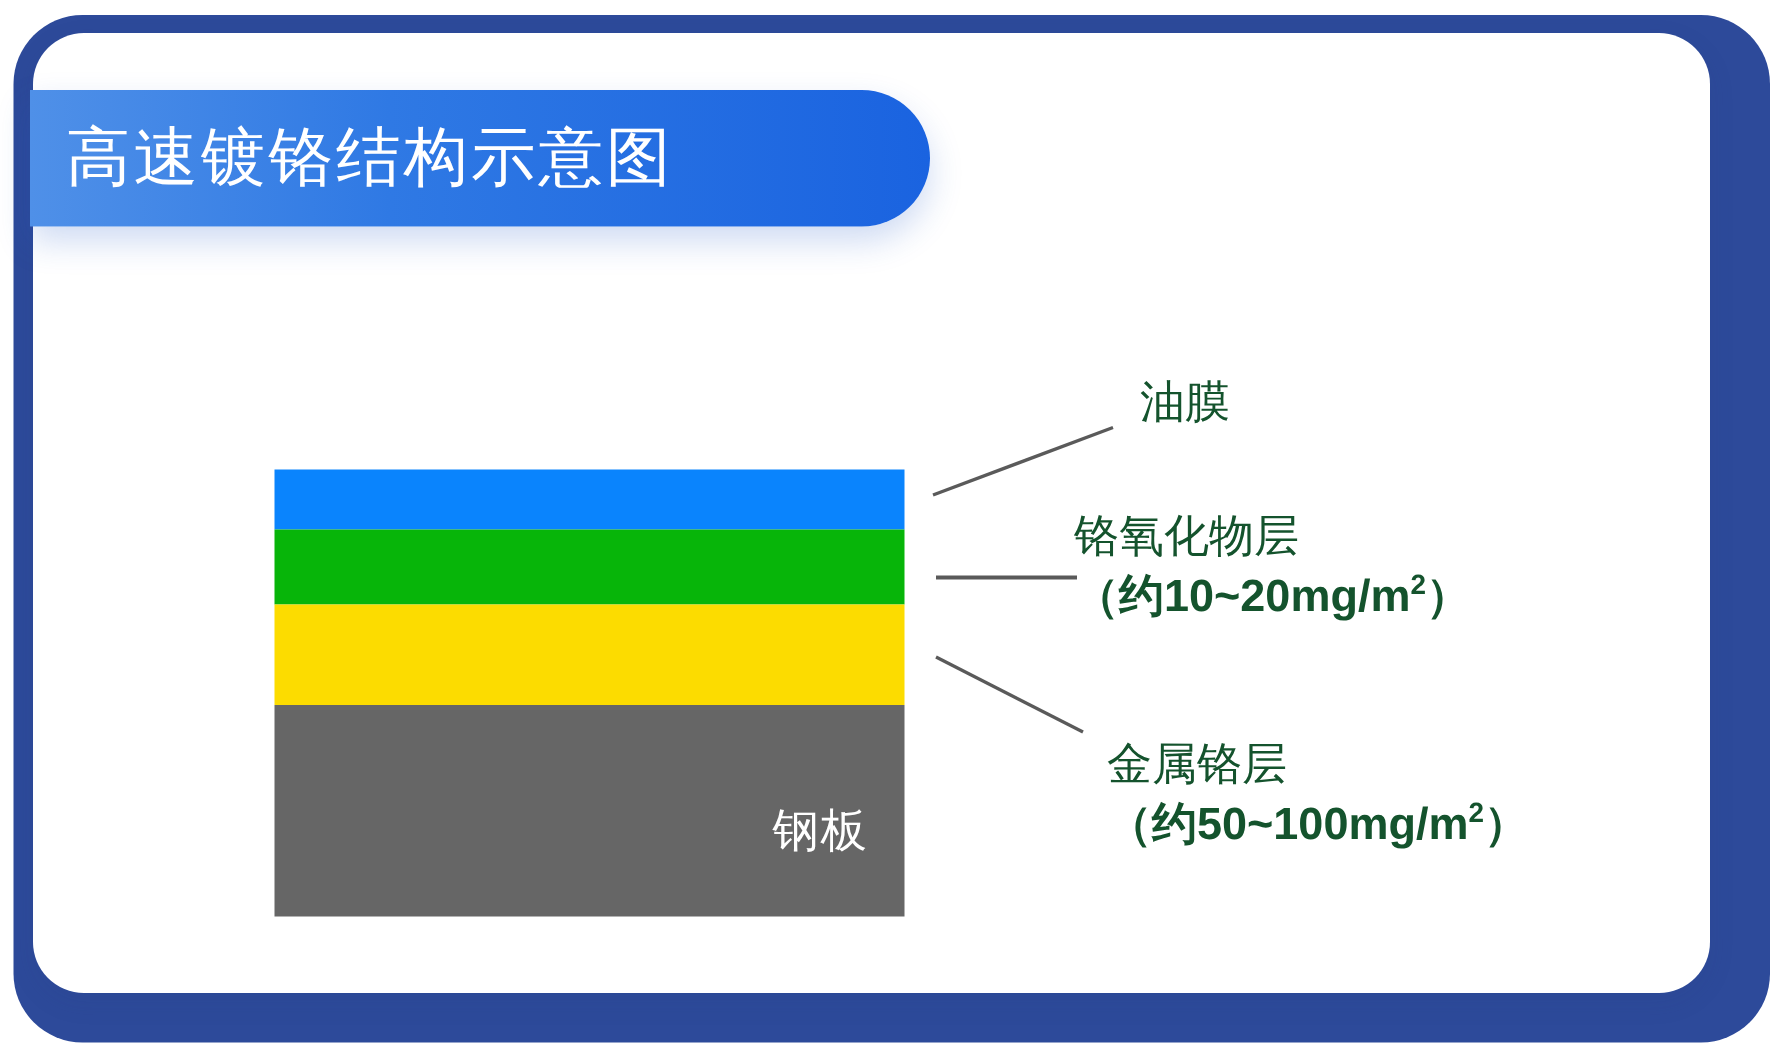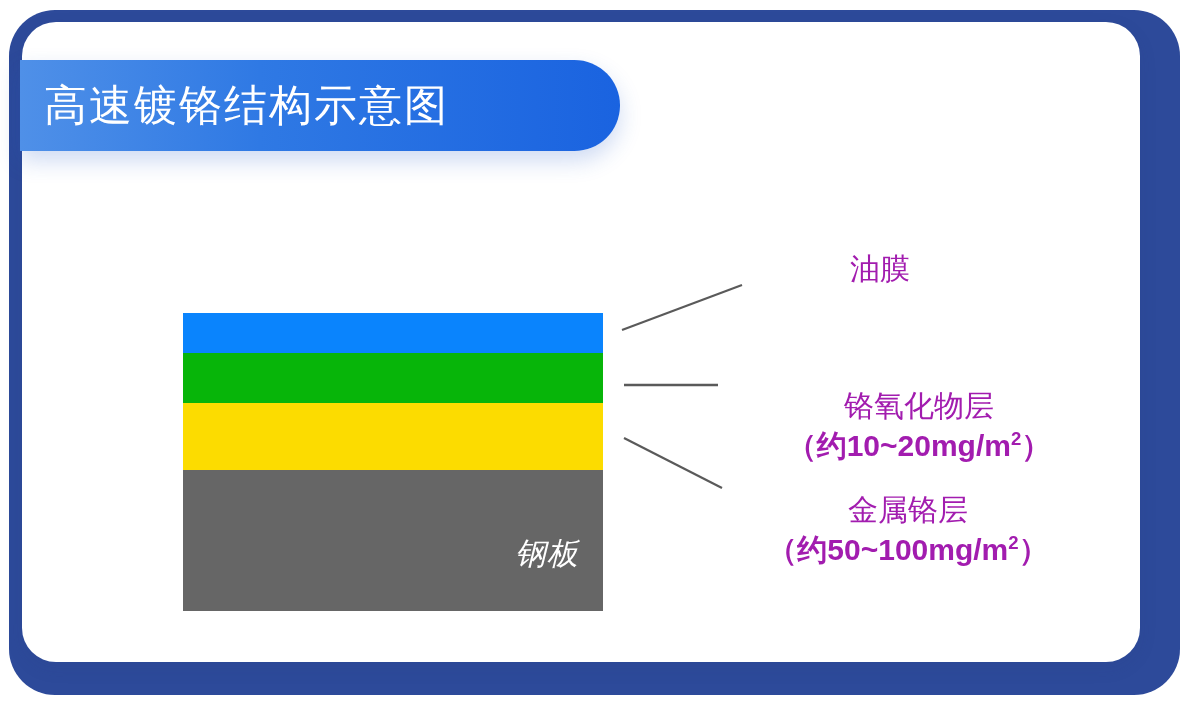--- a/index.html
+++ b/index.html
@@ -79,21 +79,21 @@
     height: 298px;
   }
   .layer {
     position: absolute;
     left: 0;
     width: 100%;
   }
   .layer-oil     { top: 0px;   height: 40px;  background: #0a84fd; }
   .layer-oxide   { top: 40px;  height: 50px;  background: #07b509; }
   .layer-chrome  { top: 90px;  height: 67px;  background: #fcdc00; }
-  .layer-steel   { top: 157px; height: 141px; background: #666666; font-style: italic; }
+  .layer-steel   { top: 157px; height: 141px; background: #666666; }
 
   .steel-label {
     position: absolute;
     right: 24px;
     bottom: 42px;
     color: #ffffff;
     font-size: 31px;
     line-height: 1;
     letter-spacing: 1px;
     white-space: nowrap;
@@ -106,31 +106,31 @@
     top: 260px;
     width: 160px;
     height: 260px;
     overflow: visible;
     pointer-events: none;
   }
 
   
   .annot {
     position: absolute;
-    color: #a21caf;
-    text-align: center;
+    color: #14532d;
+    text-align: left;
     line-height: 1.34;
     white-space: nowrap;
   }
   .annot .l1 { font-size: 30px; display: block; }
   .annot .l2 { font-size: 30px; display: block; font-weight: bold; }
   .annot sup { font-size: 0.62em; vertical-align: super; line-height: 0; }
 
   .annot-oil    { left: 760px; top: 249px;  width: 240px; }
-  .annot-oxide  { left: 749px; top: 338px;  width: 340px; margin-top: 48px; }
+  .annot-oxide  { left: 716px; top: 338px;  width: 340px; }
   .annot-chrome { left: 738px; top: 478px;  width: 340px; margin-top: 12px; }
 </style>
 </head>
 <body>
 
 <div id="canvas">
 
   <div class="outer-frame"></div>
 
   <div class="card"></div>

